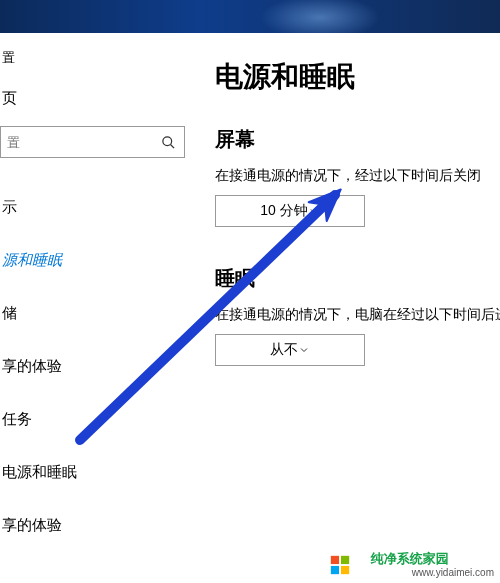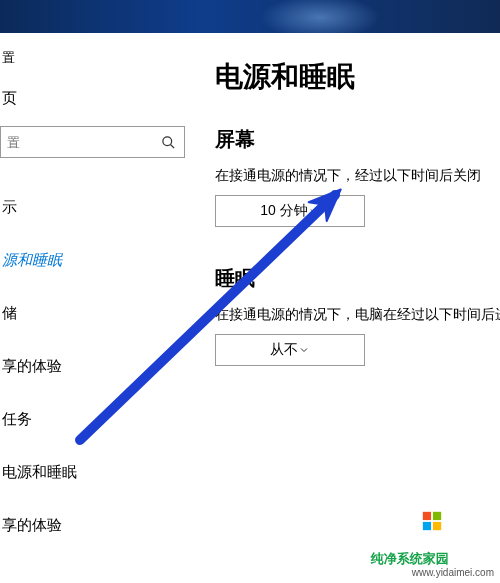--- a/index.html
+++ b/index.html
@@ -124,21 +124,20 @@
     left: 0; top: 0;
     pointer-events: none;
   }
   .watermark {
     position: absolute;
     right: 6px;
     bottom: 5px;
     display: flex;
     align-items: center;
     gap: 20px;
-    flex-direction: column;
   }
   .wm-logo {
     width: 22px; height: 22px;
   }
   .wm-text { line-height: 1.15; text-align: left; }
   .wm-line1 { font-size: 13px; color: #16a34a; font-weight: 600; }
   .wm-line2 { font-size: 10px; color: #555; margin-left: 41px; }
 </style>
 </head>
 <body>

